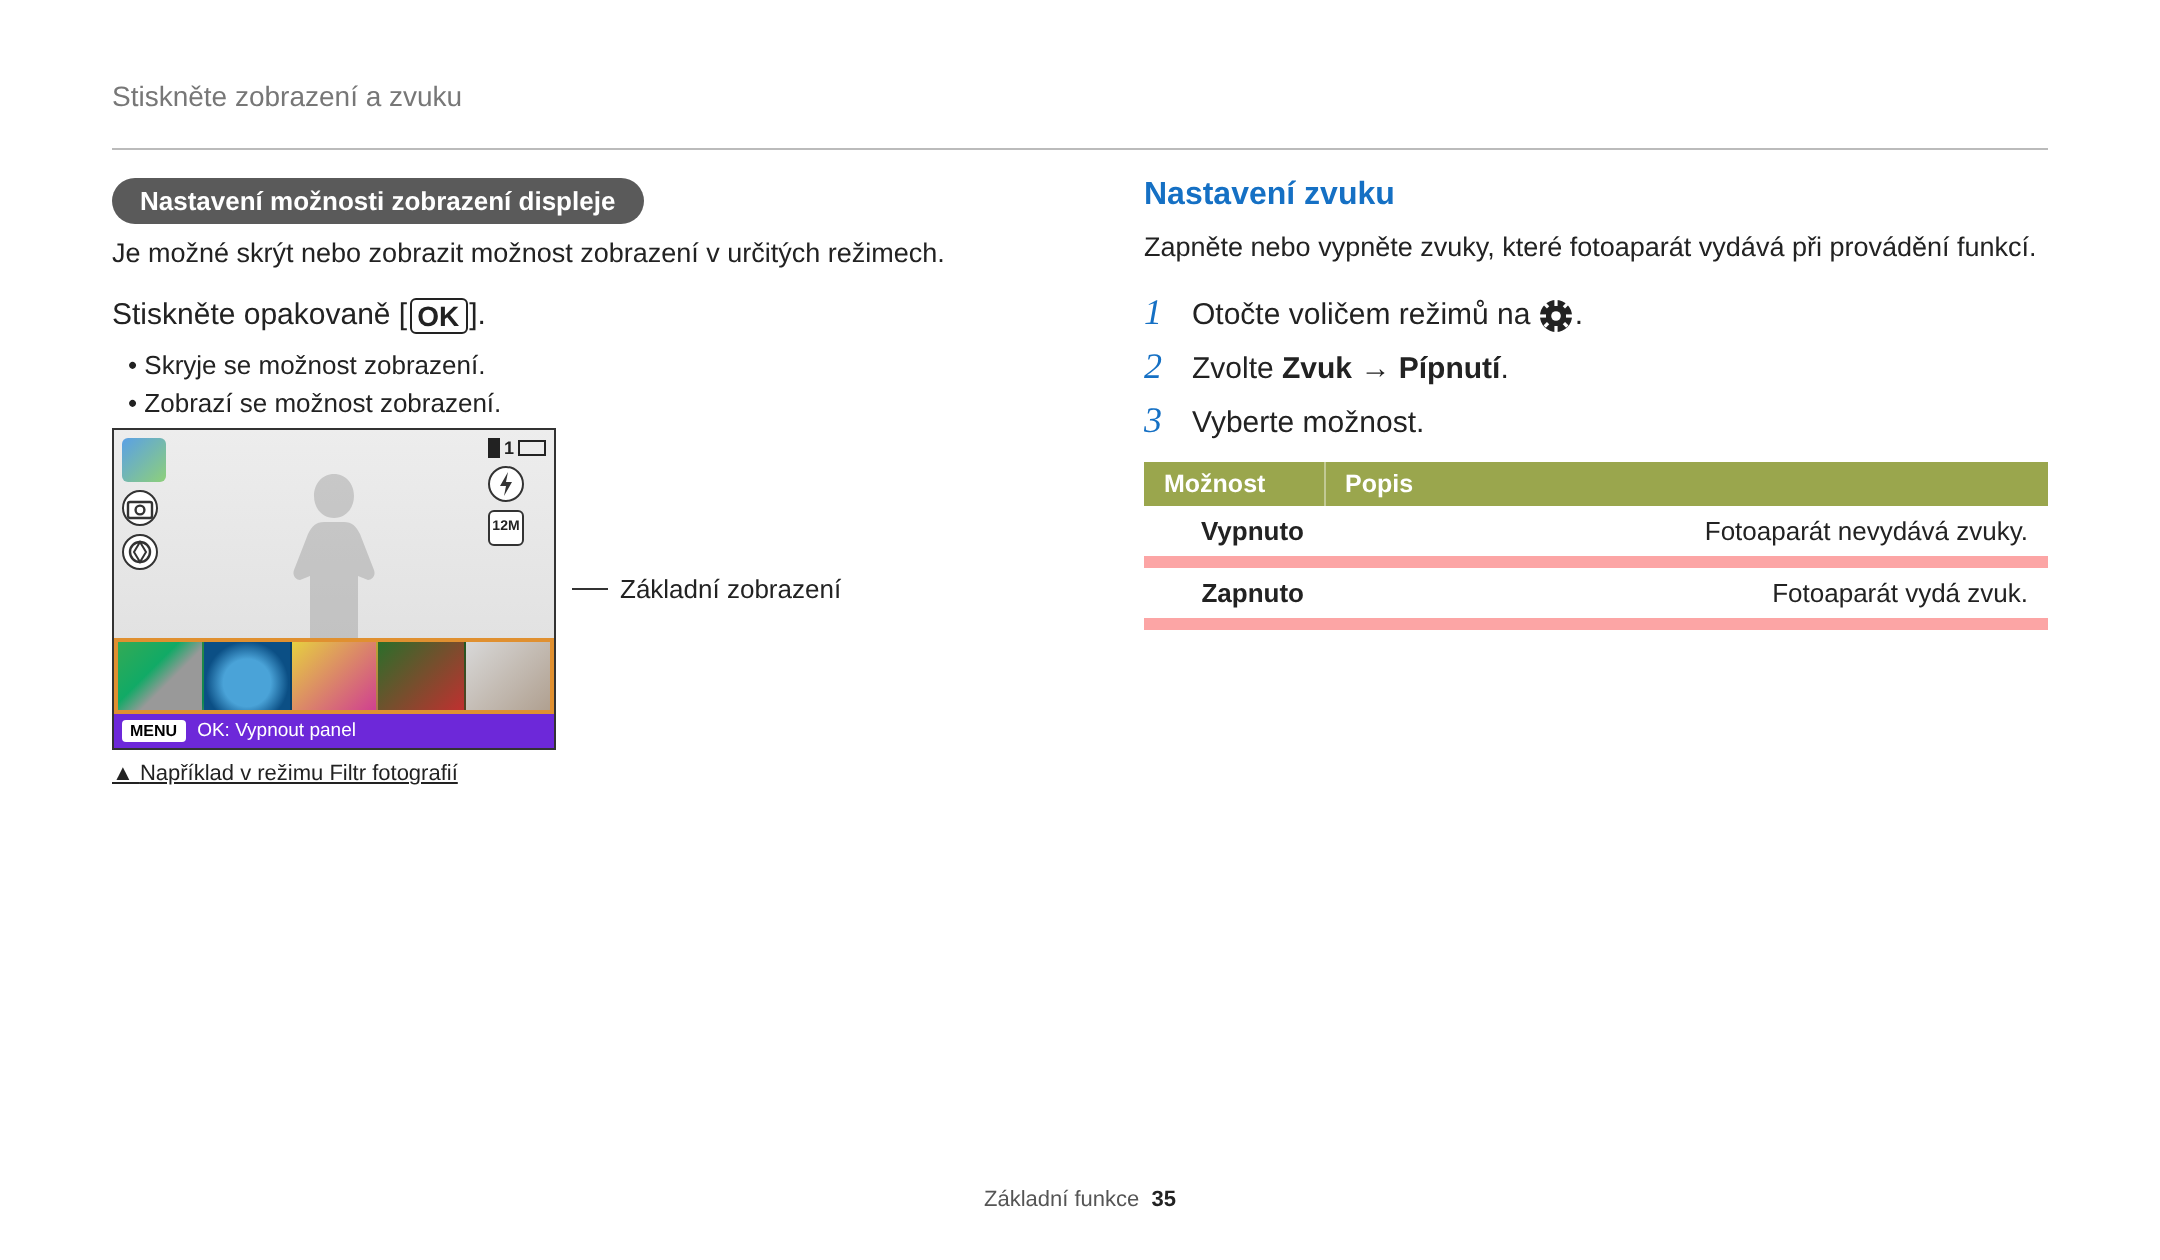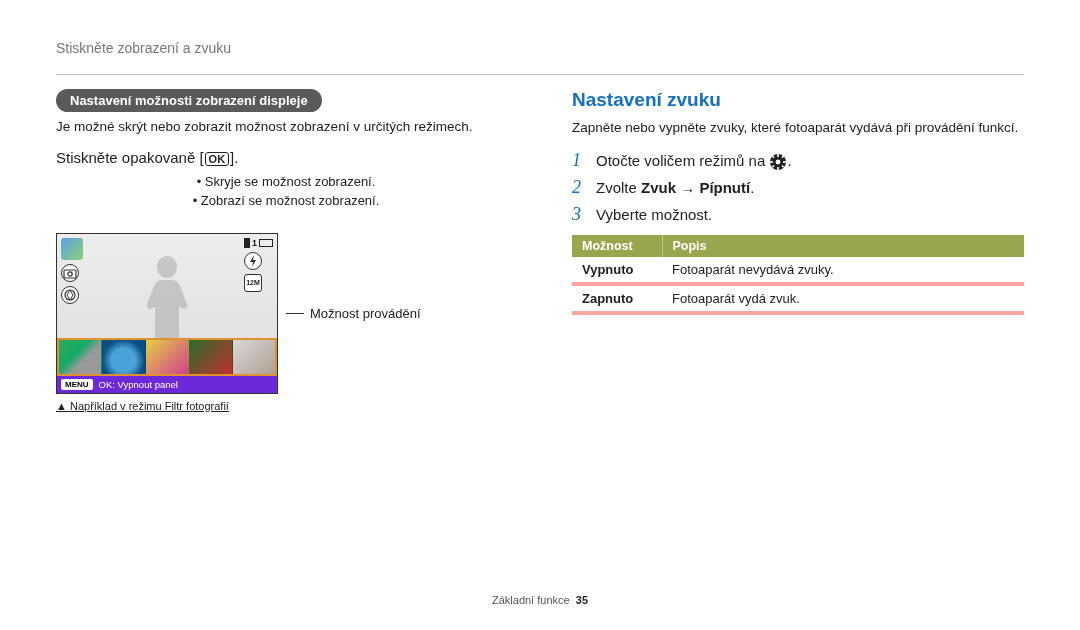--- a/index.html
+++ b/index.html
@@ -49,30 +49,29 @@
   }
   .instruction {
     font-size: 15px;
     margin-bottom: 6px;
   }
   .ok-badge {
     display: inline-block;
     border: 1px solid #222;
     border-radius: 3px;
     font-weight: bold;
-    font-size: 11px;
+    font-size: 14px;
     padding: 0 3px;
     vertical-align: middle;
     margin: 0 1px;
   }
   ul.bullets {
     list-style: none;
     padding-left: 8px;
-    margin-bottom: 22px;
-    text-align: center;
+    margin-bottom: 2px;
   }
   ul.bullets li {
     font-size: 13px;
     line-height: 1.5;
   }
   ul.bullets li::before {
     content: "• ";
   }
   
   .cam-wrap {
@@ -179,21 +178,21 @@
     font-size: 11px;
     margin-top: 4px;
     text-decoration: underline;
   }
   .caption-row .tri::before {
     content: "▲ ";
   }
   
   .section-title {
     color: #1570c4;
-    font-size: 19px;
+    font-size: 16px;
     font-weight: bold;
     margin-bottom: 8px;
   }
   .steps {
     margin: 4px 0 10px 0;
   }
   .step {
     display: flex;
     gap: 10px;
     font-size: 15px;
@@ -221,21 +220,22 @@
     background: #9aa64d;
     color: #fff;
     font-weight: bold;
     text-align: left;
     padding: 4px 10px;
     font-size: 12.5px;
   }
   .options-table th:first-child { width: 90px; border-right: 1px solid rgba(255,255,255,0.4);}
   .options-table td {
     padding: 5px 10px;
-    border-bottom: 4px solid #fca5a5;
+    border-bottom: 6px solid #fca5a5;
+    text-align: right;
   }
   .options-table td:first-child { font-weight: bold; }
   .footer {
     position: absolute;
     bottom: 24px;
     left: 0; right: 0;
     text-align: center;
     font-size: 11px;
     color: #555;
   }
@@ -309,21 +309,21 @@
             <div class="thumb t4"></div>
             <div class="thumb t5"></div>
           </div>
           <div class="cam-footer">
             <span class="menu-chip">MENU</span>
             <span>OK: Vypnout panel</span>
           </div>
         </div>
         <div class="callout">
           <span class="callout-line"></span>
-          <span>Možnost provádění</span>
+          <span>Základní zobrazení</span>
         </div>
       </div>
 
       <div class="caption-row">
         <span class="tri"></span><span>Například v režimu Filtr fotografií</span>
       </div>
     </div>
 
     <div class="col">
       <div class="section-title">Nastavení zvuku</div>

